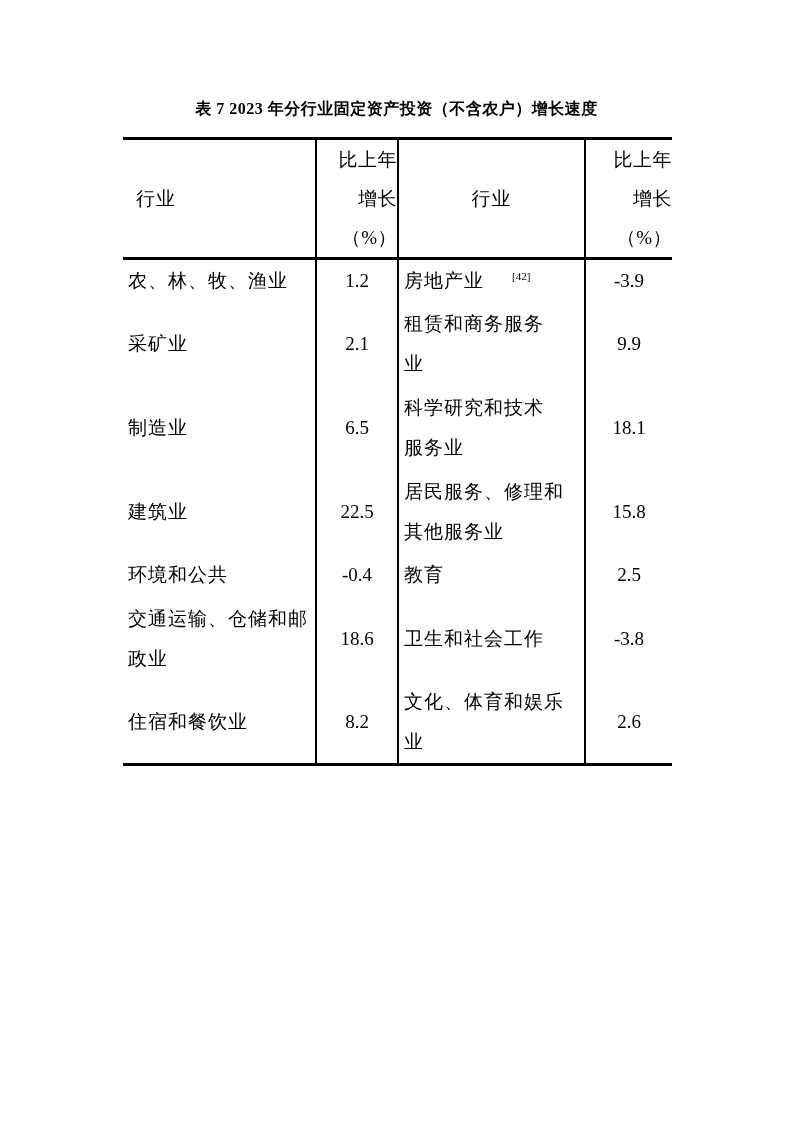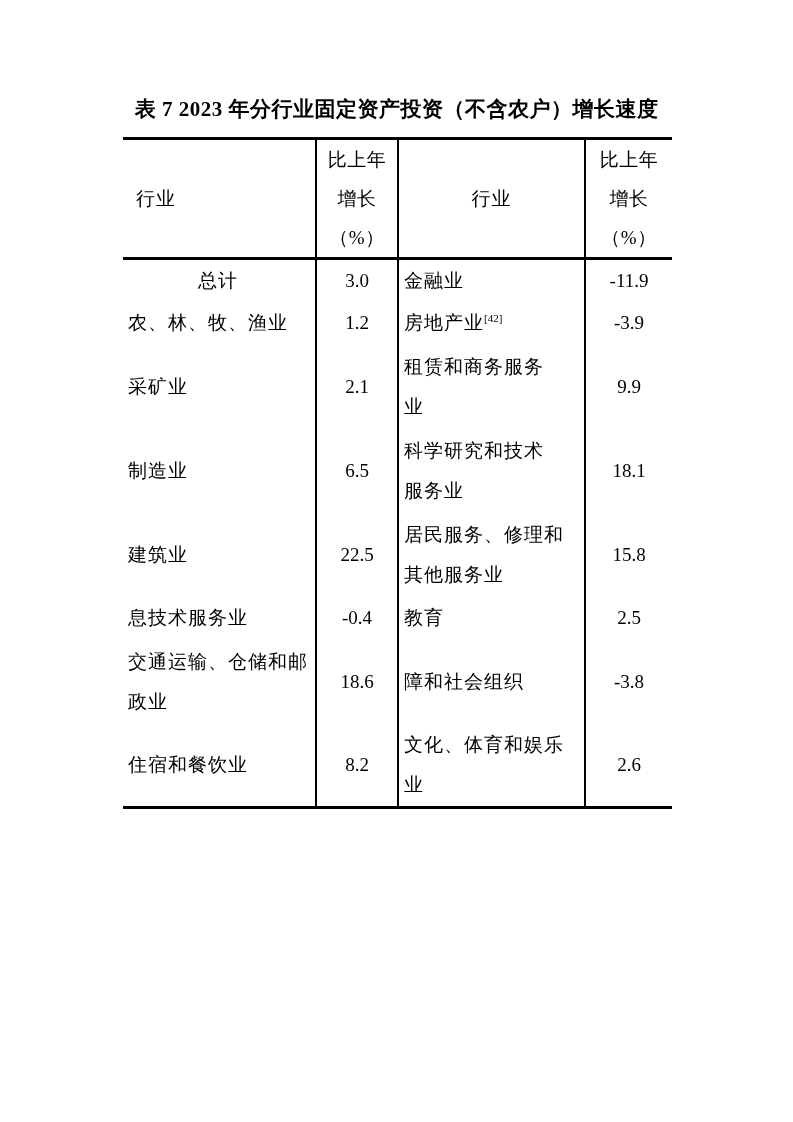--- a/index.html
+++ b/index.html
@@ -12,21 +12,21 @@
     color: #000000;
     font-family: "Liberation Serif", "DejaVu Serif", serif;
     overflow: hidden;
   }
   .title {
     position: absolute;
     top: 95px;
     left: 0;
     width: 793px;
     text-align: center;
-    font-size: 21px;
+    font-size: 16px;
     font-weight: bold;
     letter-spacing: 0.5px;
     line-height: 28px;
   }
   table.stats-table {
     position: absolute;
     left: 123px;
     top: 137px;
     width: 549px;
     border-collapse: collapse;
@@ -42,39 +42,40 @@
   .stats-table th, .stats-table td { vertical-align: middle; font-weight: normal; }
   .stats-table th:nth-child(1), .stats-table td:nth-child(1),
   .stats-table th:nth-child(2), .stats-table td:nth-child(2),
   .stats-table th:nth-child(3), .stats-table td:nth-child(3) {
     border-right: 2px solid #000;
   }
   .header-row { height: 84px; }
   .header-row th { border-bottom: 3px solid #000; }
   .h-industry-left { text-align: left; padding-left: 13px; letter-spacing: 1px; }
   .h-industry-right { text-align: center; letter-spacing: 1px; }
-  .h-growth { text-align: center; }
+  .h-growth { text-align: right; }
   .hline { display: block; line-height: 39px; letter-spacing: 0.5px; }
   .row-s { height: 43px; }
   .row-d { height: 84px; }
   td.ind {
     text-align: left;
     padding-left: 5px;
     padding-right: 2px;
     line-height: 40px;
     letter-spacing: 1px;
     white-space: pre-line;
   }
   td.ind-center { text-align: center; padding-left: 0; }
   td.val { text-align: center; letter-spacing: 0; }
   sup.fnref {
     font-size: 11px;
     letter-spacing: 0;
     vertical-align: 7px;
     line-height: 0;
+    margin-left: 28px;
   }
 </style>
 </head>
 <body>
 
 <div class="page">
 
   <div class="title">表 7 2023 年分行业固定资产投资（不含农户）增长速度</div>
 
   <table class="stats-table">
@@ -93,26 +94,20 @@
         </th>
         <th class="h-industry-right">行业</th>
         <th class="h-growth">
           <span class="hline">比上年</span>
           <span class="hline">增长（%）</span>
         </th>
       </tr>
     </thead>
     <tbody>
       <tr class="row-s">
-        <td class="ind ind-center">总计</td>
-        <td class="val">3.0</td>
-        <td class="ind">金融业</td>
-        <td class="val">-11.9</td>
-      </tr>
-      <tr class="row-s">
         <td class="ind">农、林、牧、渔业</td>
         <td class="val">1.2</td>
         <td class="ind"><span>房地产业</span><sup class="fnref">[42]</sup></td>
         <td class="val">-3.9</td>
       </tr>
       <tr class="row-d">
         <td class="ind">采矿业</td>
         <td class="val">2.1</td>
         <td class="ind">租赁和商务服务
 业</td>
@@ -126,30 +121,30 @@
         <td class="val">18.1</td>
       </tr>
       <tr class="row-d">
         <td class="ind">建筑业</td>
         <td class="val">22.5</td>
         <td class="ind">居民服务、修理和
 其他服务业</td>
         <td class="val">15.8</td>
       </tr>
       <tr class="row-s">
-        <td class="ind">息技术服务业</td>
+        <td class="ind">环境和公共</td>
         <td class="val">-0.4</td>
         <td class="ind">教育</td>
         <td class="val">2.5</td>
       </tr>
       <tr class="row-d">
         <td class="ind">交通运输、仓储和邮
 政业</td>
         <td class="val">18.6</td>
-        <td class="ind">障和社会组织</td>
+        <td class="ind">卫生和社会工作</td>
         <td class="val">-3.8</td>
       </tr>
       <tr class="row-d">
         <td class="ind">住宿和餐饮业</td>
         <td class="val">8.2</td>
         <td class="ind">文化、体育和娱乐
 业</td>
         <td class="val">2.6</td>
       </tr>
     </tbody>

